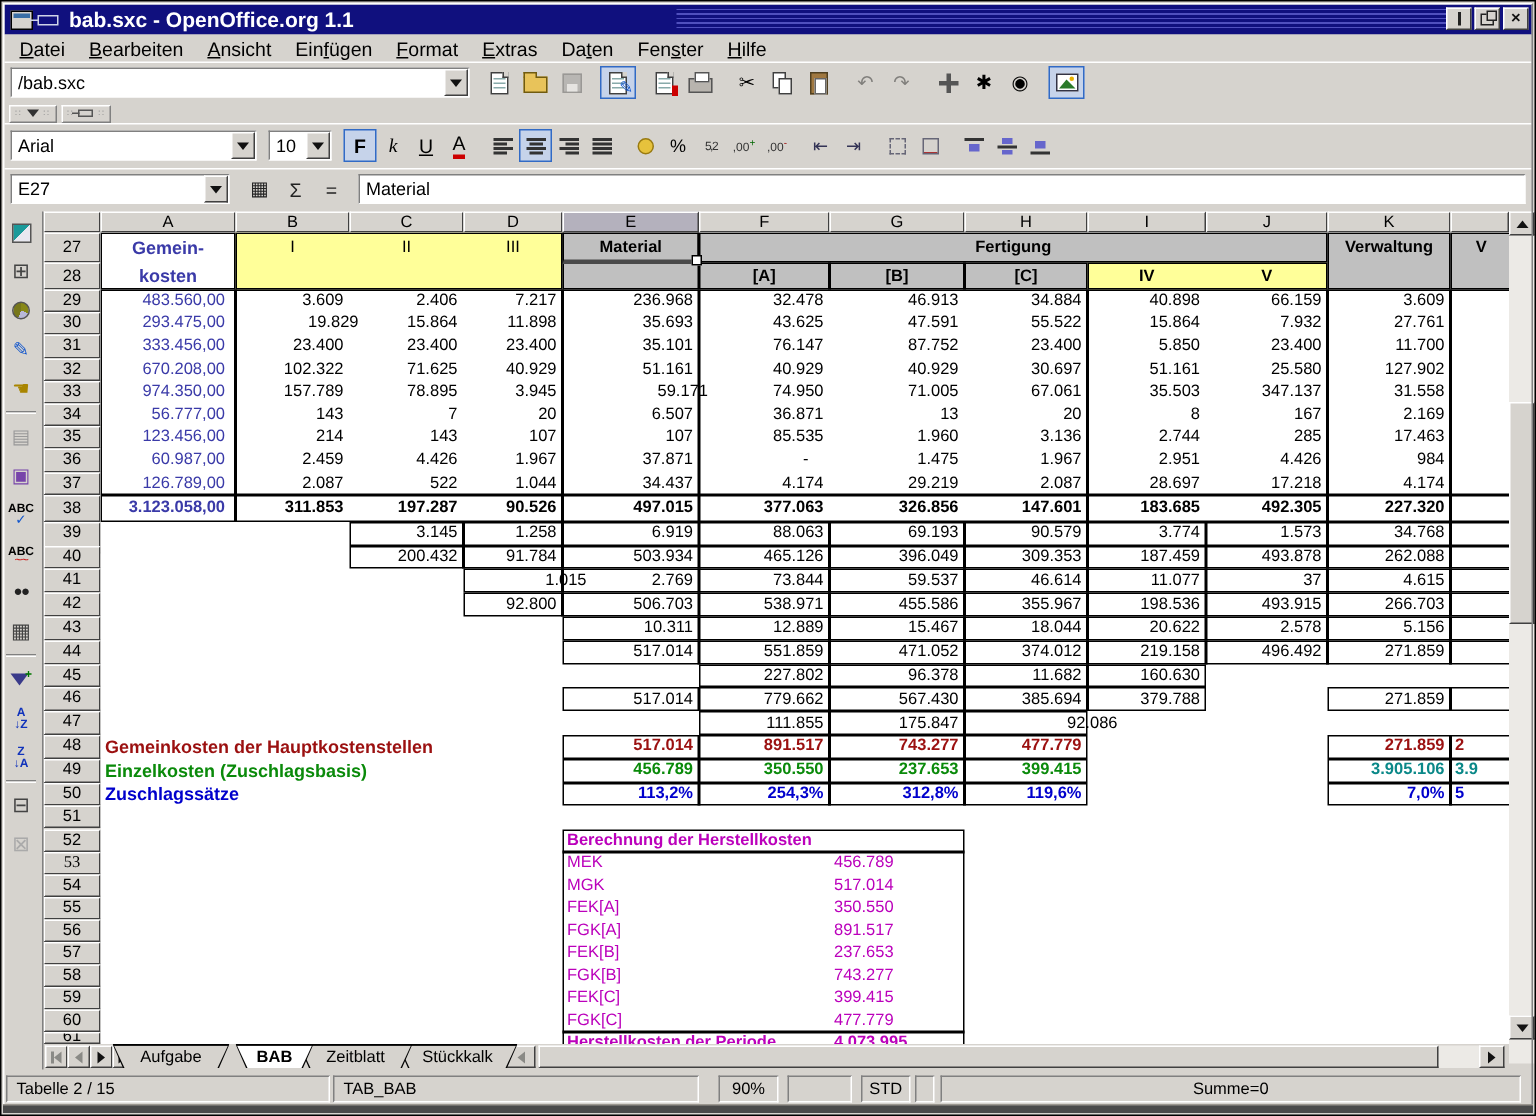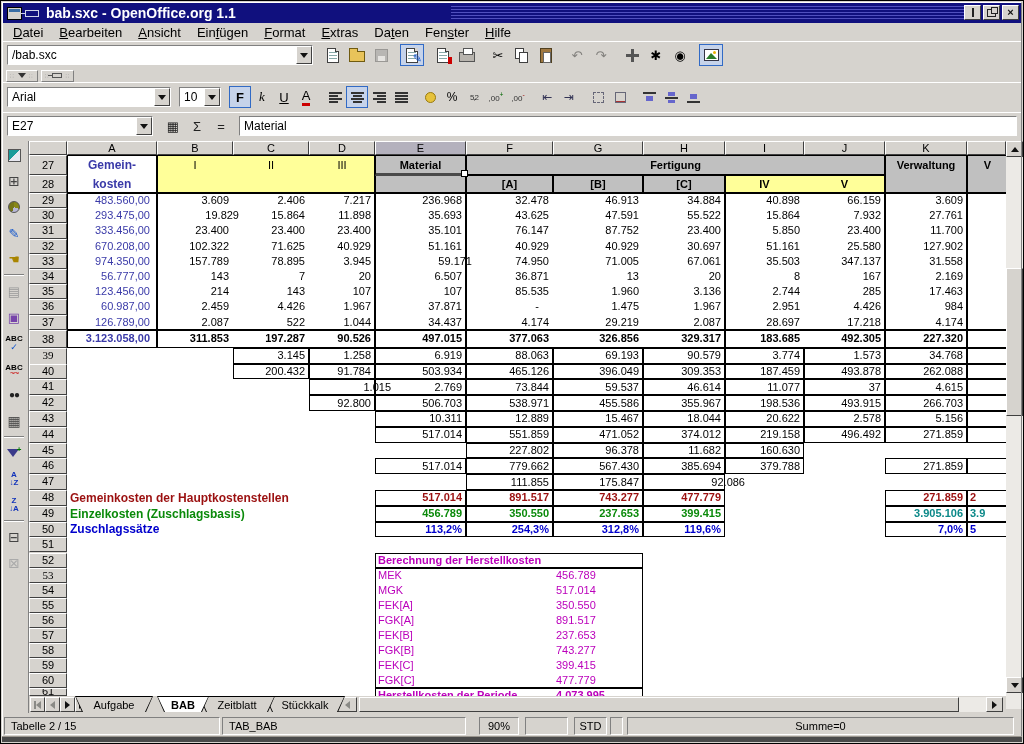--- a/index.html
+++ b/index.html
@@ -416,21 +416,21 @@
     <div class="rhdr" style="left: 29px; top: 193px; width: 38px; height: 15.2px; line-height: 13.2px;">29</div>
     <div class="rhdr" style="left: 29px; top: 208.2px; width: 38px; height: 15.2px; line-height: 13.2px;">30</div>
     <div class="rhdr" style="left: 29px; top: 223.4px; width: 38px; height: 15.2px; line-height: 13.2px;">31</div>
     <div class="rhdr" style="left: 29px; top: 238.6px; width: 38px; height: 15.2px; line-height: 13.2px;">32</div>
     <div class="rhdr" style="left: 29px; top: 253.8px; width: 38px; height: 15.2px; line-height: 13.2px;">33</div>
     <div class="rhdr" style="left: 29px; top: 269px; width: 38px; height: 15.2px; line-height: 13.2px;">34</div>
     <div class="rhdr" style="left: 29px; top: 284.2px; width: 38px; height: 15.2px; line-height: 13.2px;">35</div>
     <div class="rhdr" style="left: 29px; top: 299.4px; width: 38px; height: 15.2px; line-height: 13.2px;">36</div>
     <div class="rhdr" style="left: 29px; top: 314.6px; width: 38px; height: 15.2px; line-height: 13.2px;">37</div>
     <div class="rhdr" style="left: 29px; top: 329.8px; width: 38px; height: 18px; line-height: 16px;">38</div>
-    <div class="rhdr" style="left: 29px; top: 347.8px; width: 38px; height: 21px; line-height: 13.8px; font-family: Liberation Serif, serif;">39</div>
+    <div class="rhdr" style="left: 29px; top: 347.8px; width: 38px; height: 21px; line-height: 13.8px;">39</div>
     <div class="rhdr" style="left: 29px; top: 363.6px; width: 38px; height: 15.8px; line-height: 13.8px;">40</div>
     <div class="rhdr" style="left: 29px; top: 379.4px; width: 38px; height: 15.8px; line-height: 13.8px;">41</div>
     <div class="rhdr" style="left: 29px; top: 395.2px; width: 38px; height: 15.8px; line-height: 13.8px;">42</div>
     <div class="rhdr" style="left: 29px; top: 411px; width: 38px; height: 15.8px; line-height: 13.8px;">43</div>
     <div class="rhdr" style="left: 29px; top: 426.8px; width: 38px; height: 15.8px; line-height: 13.8px;">44</div>
     <div class="rhdr" style="left: 29px; top: 442.6px; width: 38px; height: 15.8px; line-height: 13.8px;">45</div>
     <div class="rhdr" style="left: 29px; top: 458.4px; width: 38px; height: 15.8px; line-height: 13.8px;">46</div>
     <div class="rhdr" style="left: 29px; top: 474.2px; width: 38px; height: 15.8px; line-height: 13.8px;">47</div>
     <div class="rhdr" style="left: 29px; top: 490px; width: 38px; height: 15.8px; line-height: 13.8px;">48</div>
     <div class="rhdr" style="left: 29px; top: 505.8px; width: 38px; height: 15.8px; line-height: 13.8px;">49</div>
@@ -681,21 +681,21 @@
     <div class="cell num" style="left: 658px; top: 159.6px; width: 79px; height: 15.2px;">28.697</div>
     <div class="cell num" style="left: 737px; top: 159.6px; width: 81px; height: 15.2px;">17.218</div>
     <div class="cell num" style="left: 818px; top: 159.6px; width: 82px; height: 15.2px;">4.174</div>
     <div class="cell num blue b pada" style="left: 0px; top: 174.8px; width: 90px; height: 18px;">3.123.058,00</div>
     <div class="cell num b" style="left: 90px; top: 174.8px; width: 76px; height: 18px;">311.853</div>
     <div class="cell num b" style="left: 166px; top: 174.8px; width: 76px; height: 18px;">197.287</div>
     <div class="cell num b" style="left: 242px; top: 174.8px; width: 66px; height: 18px;">90.526</div>
     <div class="cell num b" style="left: 308px; top: 174.8px; width: 91px; height: 18px;">497.015</div>
     <div class="cell num b" style="left: 399px; top: 174.8px; width: 87px; height: 18px;">377.063</div>
     <div class="cell num b" style="left: 486px; top: 174.8px; width: 90px; height: 18px;">326.856</div>
-    <div class="cell num b" style="left: 576px; top: 174.8px; width: 82px; height: 18px;">329.317</div>
+    <div class="cell num b" style="left: 576px; top: 174.8px; width: 82px; height: 18px;">147.601</div>
     <div class="cell num b" style="left: 658px; top: 174.8px; width: 79px; height: 18px;">183.685</div>
     <div class="cell num b" style="left: 737px; top: 174.8px; width: 81px; height: 18px;">492.305</div>
     <div class="cell num b" style="left: 818px; top: 174.8px; width: 82px; height: 18px;">227.320</div>
     <div class="cell num" style="left: 166px; top: 192.8px; width: 76px; height: 15.8px;">3.145</div>
     <div class="cell num" style="left: 242px; top: 192.8px; width: 66px; height: 15.8px;">1.258</div>
     <div class="cell num" style="left: 308px; top: 192.8px; width: 91px; height: 15.8px;">6.919</div>
     <div class="cell num" style="left: 399px; top: 192.8px; width: 87px; height: 15.8px;">88.063</div>
     <div class="cell num" style="left: 486px; top: 192.8px; width: 90px; height: 15.8px;">69.193</div>
     <div class="cell num" style="left: 576px; top: 192.8px; width: 82px; height: 15.8px;">90.579</div>
     <div class="cell num" style="left: 658px; top: 192.8px; width: 79px; height: 15.8px;">3.774</div>

